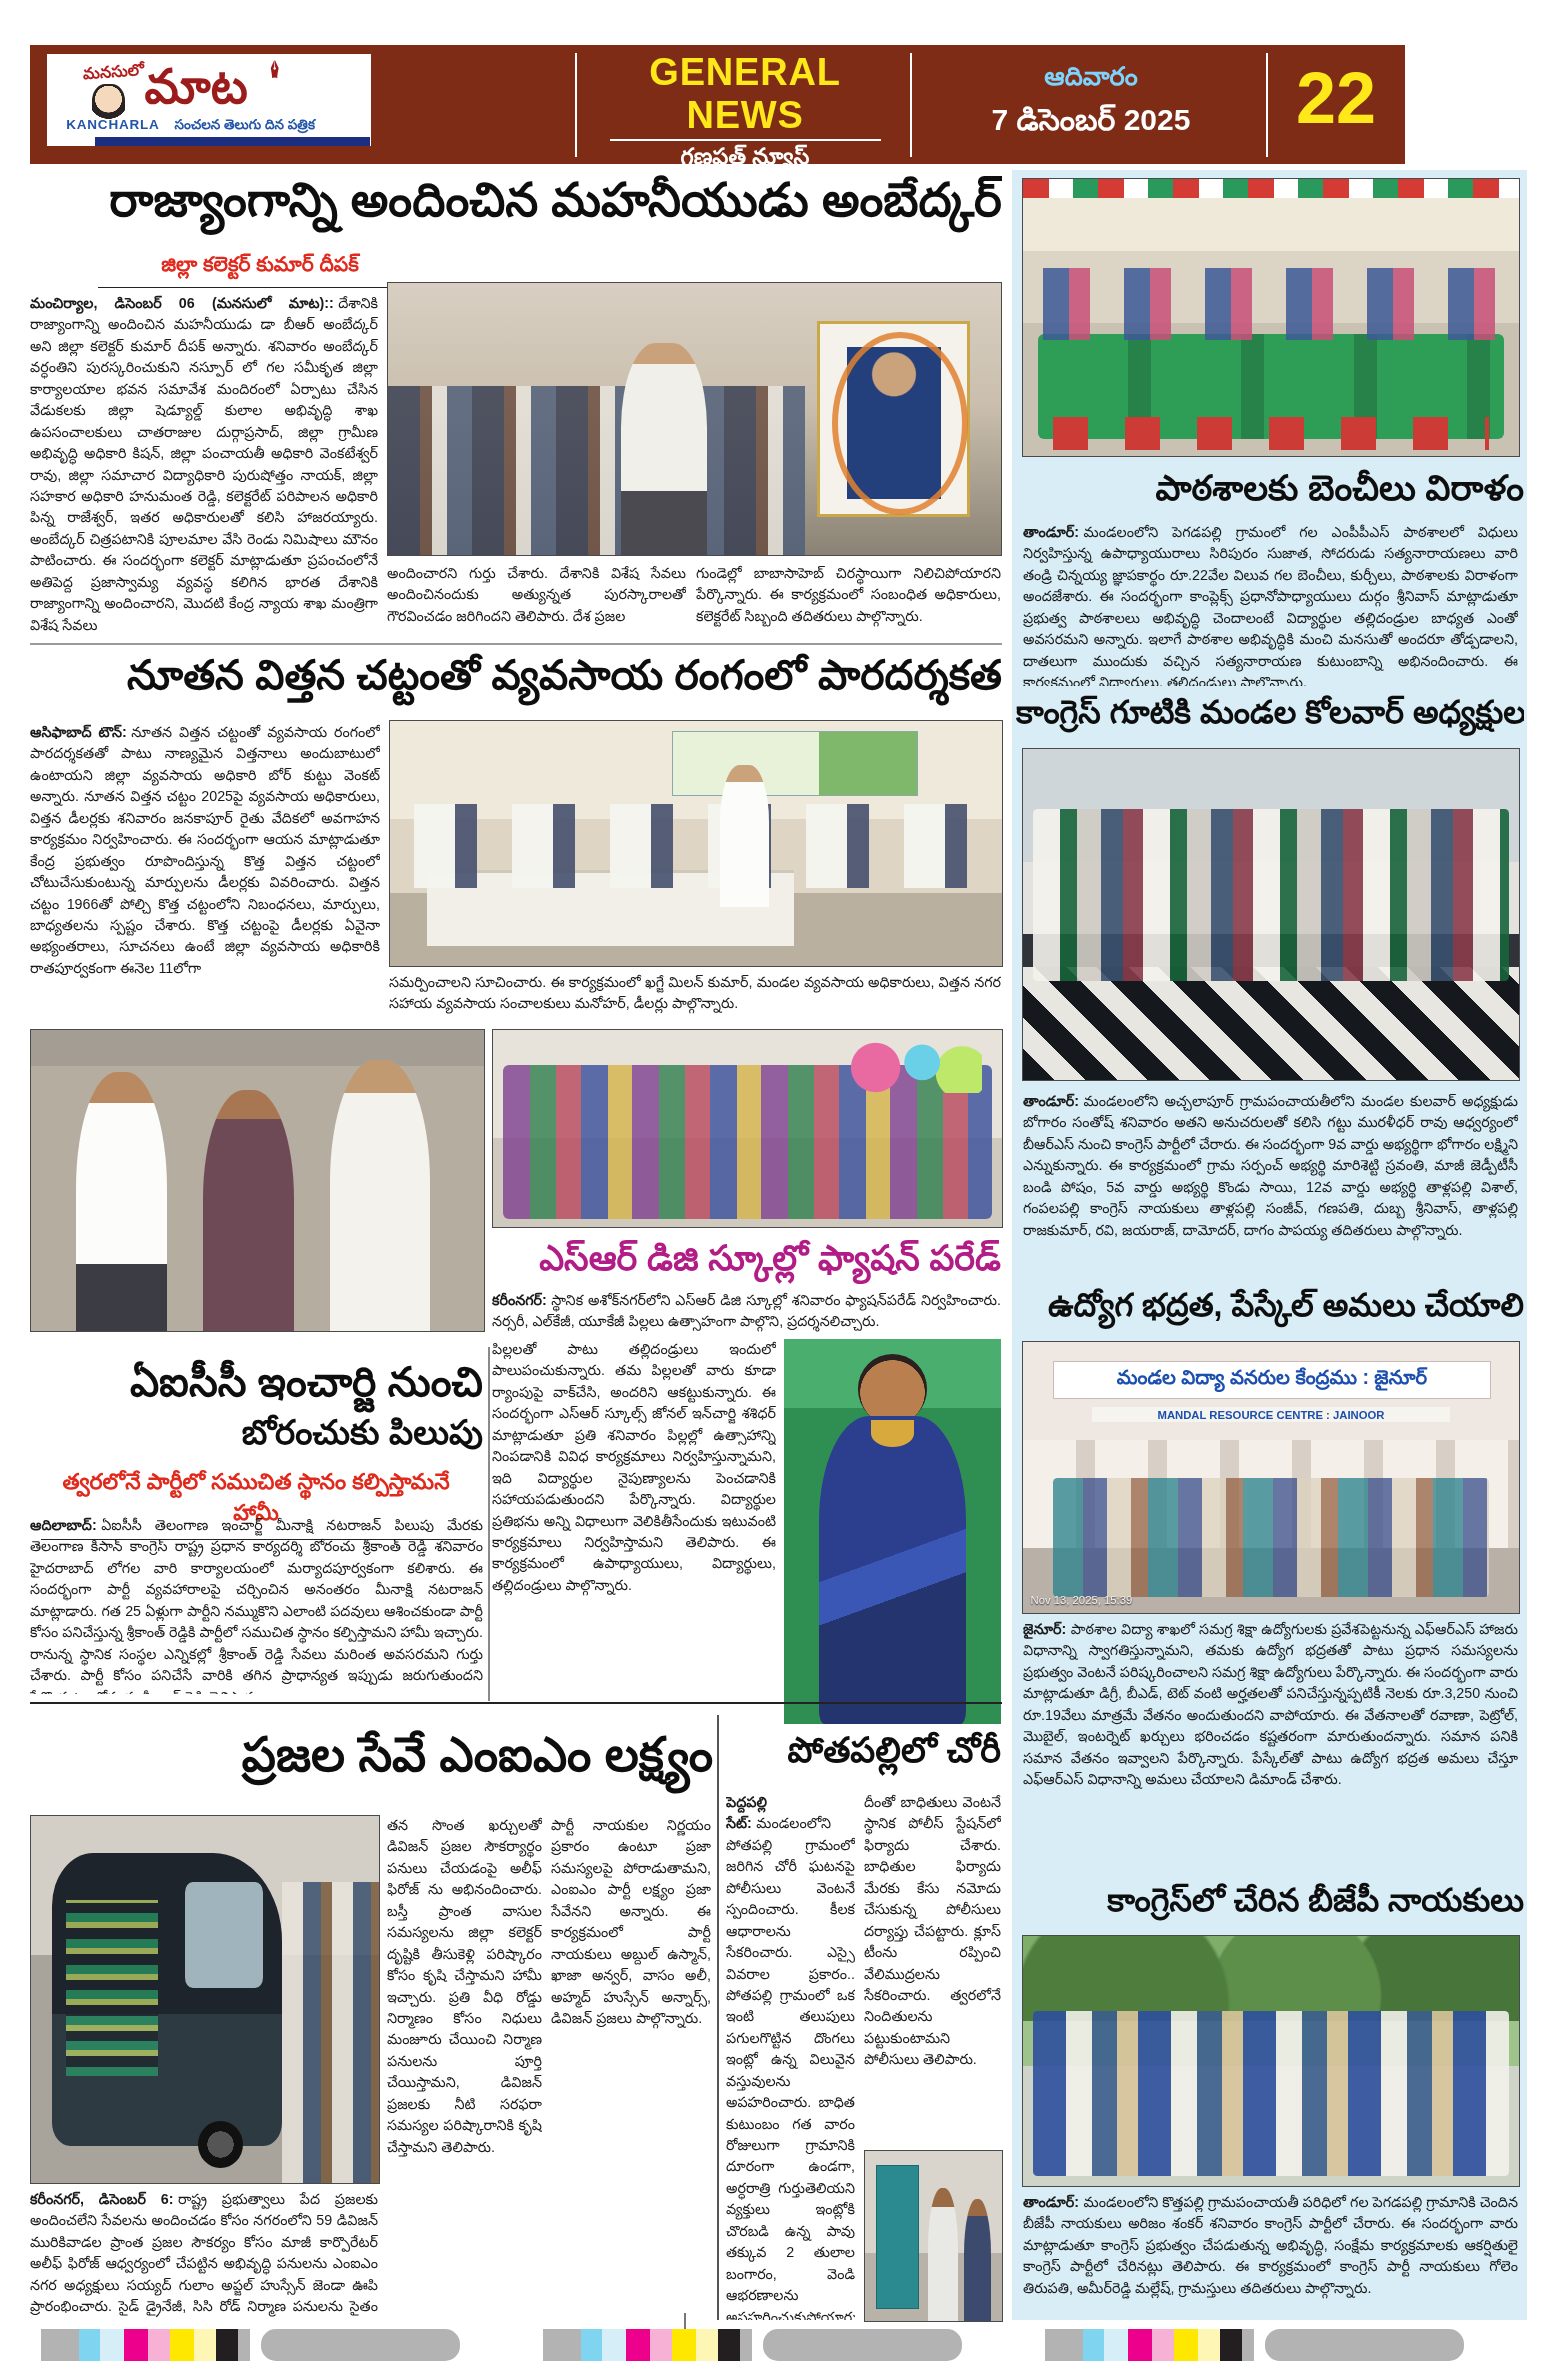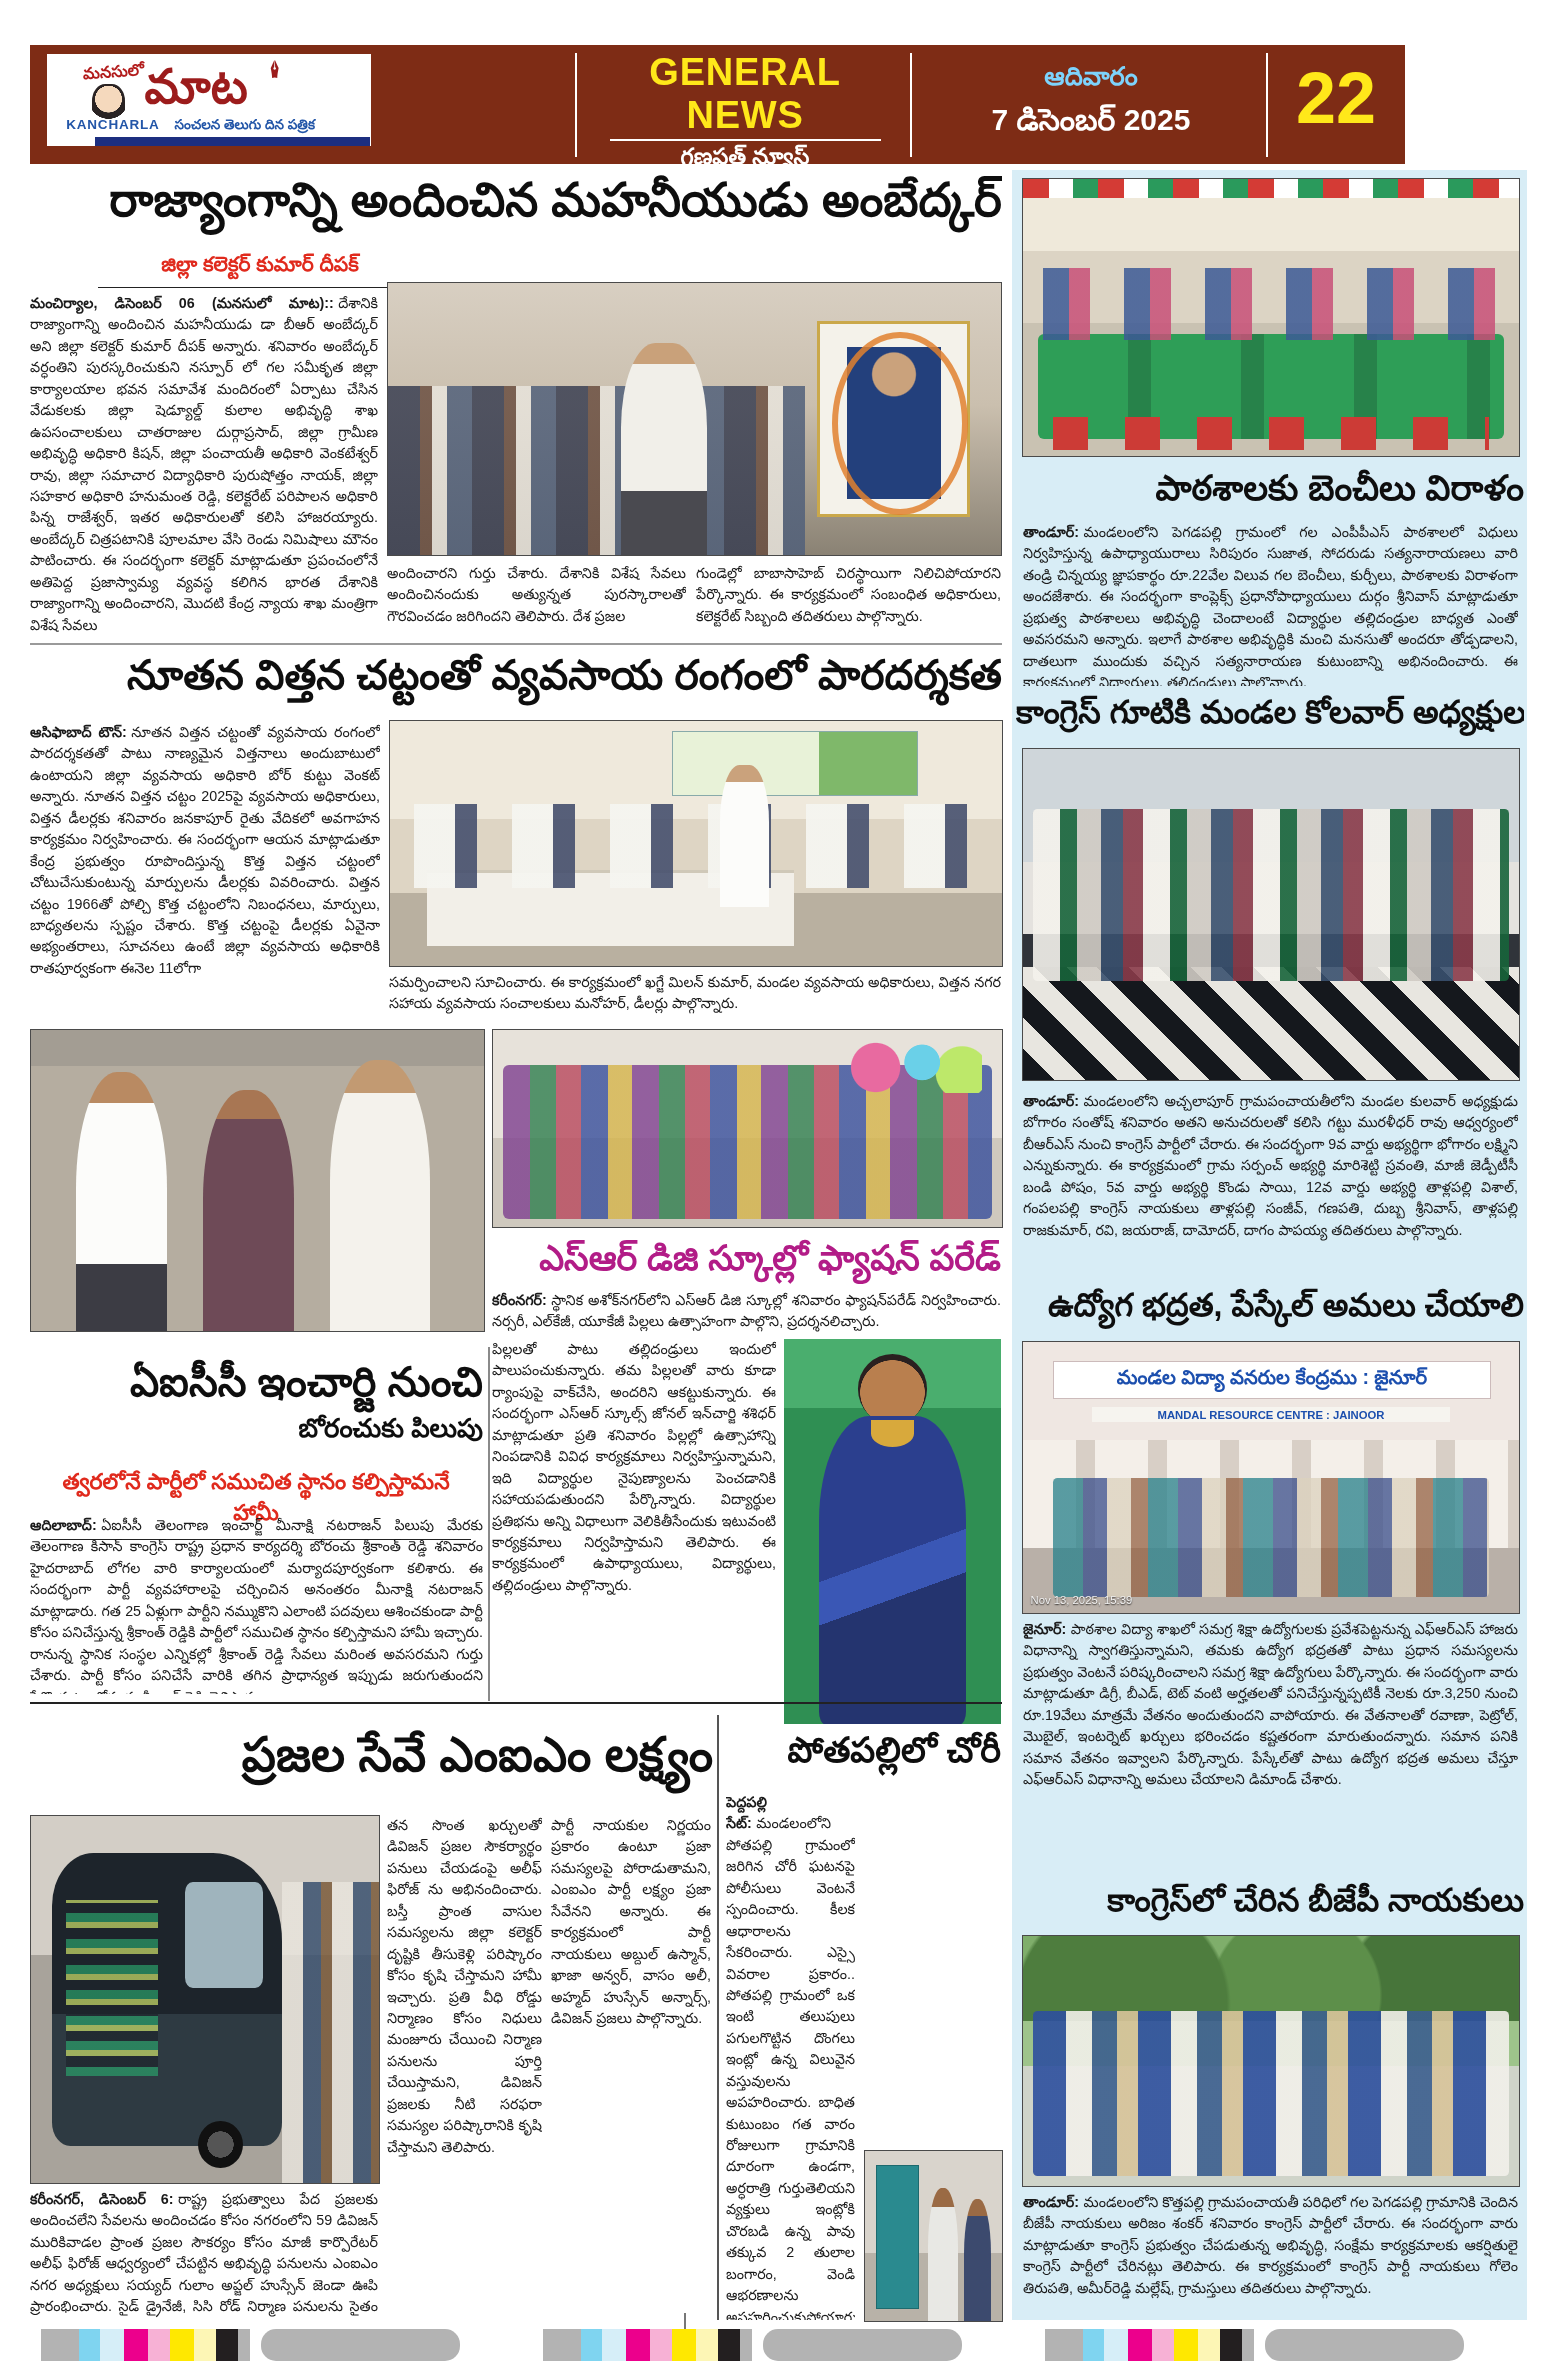--- a/index.html
+++ b/index.html
@@ -105,21 +105,21 @@
     <span class="dateline">కరీంనగర్:</span><span>స్థానిక అశోక్‌నగర్‌లోని ఎస్ఆర్ డిజి స్కూల్లో శనివారం ఫ్యాషన్‌పరేడ్ నిర్వహించారు. నర్సరీ, ఎల్‌కేజీ, యూకేజీ పిల్లలు ఉత్సాహంగా పాల్గొని, ప్రదర్శనలిచ్చారు.</span>
   </div>
   <div class="abs body-text" style="left:492px;top:1339px;width:284px;height:385px;">పిల్లలతో పాటు తల్లిదండ్రులు ఇందులో పాలుపంచుకున్నారు. తమ పిల్లలతో వారు కూడా ర్యాంపుపై వాక్‌చేసి, అందరిని ఆకట్టుకున్నారు. ఈ సందర్భంగా ఎస్ఆర్ స్కూల్స్ జోనల్ ఇన్‌చార్జి శశిధర్ మాట్లాడుతూ ప్రతి శనివారం పిల్లల్లో ఉత్సాహాన్ని నింపడానికి వివిధ కార్యక్రమాలు నిర్వహిస్తున్నామని, ఇది విద్యార్థుల నైపుణ్యాలను పెంచడానికి సహాయపడుతుందని పేర్కొన్నారు. విద్యార్థుల ప్రతిభను అన్ని విధాలుగా వెలికితీసేందుకు ఇటువంటి కార్యక్రమాలు నిర్వహిస్తామని తెలిపారు. ఈ కార్యక్రమంలో ఉపాధ్యాయులు, విద్యార్థులు, తల్లిదండ్రులు పాల్గొన్నారు.</div>
   <div class="photo" style="left:784px;top:1339px;width:217px;height:385px;border:none;background:linear-gradient(180deg,#4aae6e 0 18%,#2f8f53 18% 100%);">
     <div class="abs" style="left:34%;top:4%;width:32%;height:18%;background:radial-gradient(circle at 50% 55%,#b97f4e 0 62%,#2a2020 63%);border-radius:50%;"></div>
     <div class="abs" style="left:16%;top:20%;width:68%;height:80%;background:linear-gradient(160deg,#2b3f8e 0 46%,#3a57b5 46% 58%,#24346f 58% 100%);border-radius:34% 34% 4% 4%;"></div>
     <div class="abs" style="left:40%;top:21%;width:20%;height:7%;background:#d8a93c;border-radius:0 0 50% 50%;"></div>
   </div>
 
   <div class="abs headline" style="left:30px;top:1359px;width:453px;font-size:41px;">ఏఐసీసీ ఇంచార్జి నుంచి</div>
-  <div class="abs headline" style="left:30px;top:1413px;width:453px;font-size:26px;">బోరంచుకు పిలుపు</div>
+  <div class="abs headline" style="left:30px;top:1413px;width:453px;font-size:34px;">బోరంచుకు పిలుపు</div>
   <div class="abs" style="left:41px;top:1469px;width:430px;text-align:center;border-bottom:1.5px solid #222;padding-bottom:7.5px;">
     <span style="font-size:22px;font-weight:bold;color:#e02a1d;">త్వరలోనే పార్టీలో సముచిత స్థానం కల్పిస్తామనే హామీ</span>
   </div>
   <div class="abs body-text" style="left:30px;top:1515px;width:453px;height:179px;">
     <span class="dateline">ఆదిలాబాద్:</span><span>ఏఐసీసీ తెలంగాణ ఇంచార్జ్ మీనాక్షి నటరాజన్ పిలుపు మేరకు తెలంగాణ కిసాన్ కాంగ్రెస్ రాష్ట్ర ప్రధాన కార్యదర్శి బోరంచు శ్రీకాంత్ రెడ్డి శనివారం హైదరాబాద్ లోగల వారి కార్యాలయంలో మర్యాదపూర్వకంగా కలిశారు. ఈ సందర్భంగా పార్టీ వ్యవహారాలపై చర్చించిన అనంతరం మీనాక్షి నటరాజన్ మాట్లాడారు. గత 25 ఏళ్లుగా పార్టీని నమ్ముకొని ఎలాంటి పదవులు ఆశించకుండా పార్టీ కోసం పనిచేస్తున్న శ్రీకాంత్ రెడ్డికి పార్టీలో సముచిత స్థానం కల్పిస్తామని హామీ ఇచ్చారు. రానున్న స్థానిక సంస్థల ఎన్నికల్లో శ్రీకాంత్ రెడ్డి సేవలు మరింత అవసరమని గుర్తు చేశారు. పార్టీ కోసం పనిచేసే వారికి తగిన ప్రాధాన్యత ఇప్పుడు జరుగుతుందని పేర్కొన్నట్లు బోరంచు శ్రీకాంత్ రెడ్డి తెలిపారు.</span>
   </div>
   <div class="rule-v" style="left:488px;top:1347px;width:1.5px;height:354px;background:#8a8a8a;"></div>
 
   <div class="rule-h" style="left:30px;top:1702px;width:972px;height:2.3px;background:#222;"></div>
 
@@ -137,20 +137,21 @@
   </div>
   <div class="abs body-text" style="left:387px;top:1815px;width:155px;height:506px;">తన సొంత ఖర్చులతో డివిజన్ ప్రజల సౌకర్యార్థం పనులు చేయడంపై అలీఫ్ ఫిరోజ్ ను అభినందించారు. బస్తీ ప్రాంత వాసుల సమస్యలను జిల్లా కలెక్టర్ దృష్టికి తీసుకెళ్లి పరిష్కారం కోసం కృషి చేస్తామని హామీ ఇచ్చారు. ప్రతి వీధి రోడ్డు నిర్మాణం కోసం నిధులు మంజూరు చేయించి నిర్మాణ పనులను పూర్తి చేయిస్తామని, డివిజన్ ప్రజలకు నీటి సరఫరా సమస్యల పరిష్కారానికి కృషి చేస్తామని తెలిపారు.</div>
   <div class="abs body-text" style="left:551px;top:1815px;width:160px;height:506px;">పార్టీ నాయకుల నిర్ణయం ప్రకారం ఉంటూ ప్రజా సమస్యలపై పోరాడుతామని, ఎంఐఎం పార్టీ లక్ష్యం ప్రజా సేవేనని అన్నారు. ఈ కార్యక్రమంలో పార్టీ నాయకులు అబ్దుల్ ఉస్మాన్, ఖాజా అన్వర్, వాసం అలీ, అహ్మద్ హుస్సేన్ అన్నార్స్, డివిజన్ ప్రజలు పాల్గొన్నారు.</div>
 
   <div class="rule-v" style="left:717px;top:1715px;width:1.5px;height:605px;background:#555;"></div>
 
   <div class="abs headline" style="left:726px;top:1730px;width:275px;font-size:35px;">పోతపల్లిలో చోరీ</div>
   <div class="abs body-text" style="left:726px;top:1792px;width:129px;height:528px;">
     <span class="dateline">పెద్దపల్లి సేట్:</span><span>మండలంలోని పోతపల్లి గ్రామంలో జరిగిన చోరీ ఘటనపై పోలీసులు వెంటనే స్పందించారు. కీలక ఆధారాలను సేకరించారు. ఎస్సై వివరాల ప్రకారం.. పోతపల్లి గ్రామంలో ఒక ఇంటి తలుపులు పగులగొట్టిన దొంగలు ఇంట్లో ఉన్న విలువైన వస్తువులను అపహరించారు. బాధిత కుటుంబం గత వారం రోజులుగా గ్రామానికి దూరంగా ఉండగా, అర్ధరాత్రి గుర్తుతెలియని వ్యక్తులు ఇంట్లోకి చొరబడి ఉన్న పావు తక్కువ 2 తులాల బంగారం, వెండి ఆభరణాలను అపహరించుకుపోయారు.</span>
   </div>
+  <div class="abs body-text" style="left:864px;top:1792px;width:137px;height:351px;">దీంతో బాధితులు వెంటనే స్థానిక పోలీస్ స్టేషన్‌లో ఫిర్యాదు చేశారు. బాధితుల ఫిర్యాదు మేరకు కేసు నమోదు చేసుకున్న పోలీసులు దర్యాప్తు చేపట్టారు. క్లూస్ టీంను రప్పించి వేలిముద్రలను సేకరించారు. త్వరలోనే నిందితులను పట్టుకుంటామని పోలీసులు తెలిపారు.</div>
   <div class="photo" style="left:864px;top:2150px;width:137px;height:170px;background:linear-gradient(180deg,#d9d4cc 0 60%,#b8b2a8 60% 100%);">
     <div class="abs" style="left:8%;top:8%;width:30%;height:84%;background:#2a8a8f;border:1.5px solid #1d6a6e;"></div>
     <div class="abs" style="left:46%;top:22%;width:22%;height:78%;background:linear-gradient(180deg,#9a6a44 0 14%,#e8e8e4 14% 100%);border-radius:45% 45% 0 0;"></div>
     <div class="abs" style="left:72%;top:28%;width:20%;height:72%;background:linear-gradient(180deg,#9a6a44 0 14%,#3c4a6e 14% 100%);border-radius:45% 45% 0 0;"></div>
   </div>
 
   <div class="photo" style="left:1022px;top:178px;width:496px;height:277px;background:linear-gradient(180deg,#efe9da 0 26%,#dcd4c4 26% 52%,#c9c2b2 52% 100%);">
     <div class="abs" style="left:0;top:0;width:100%;height:7%;background:repeating-linear-gradient(90deg,#d43b35 0 25.6px,#ffffff 25.6px 50px,#2a9a5c 50px 75px);"></div>
     <div class="abs" style="left:3%;bottom:6%;width:94%;height:38%;background:repeating-linear-gradient(90deg,#2e9e57 0 90px,#27824a 90px 113px);border-radius:6px;"></div>
     <div class="abs" style="left:6%;bottom:2%;width:88%;height:12%;background:repeating-linear-gradient(90deg,#cc3b36 0 35px,transparent 35px 72px);"></div>

